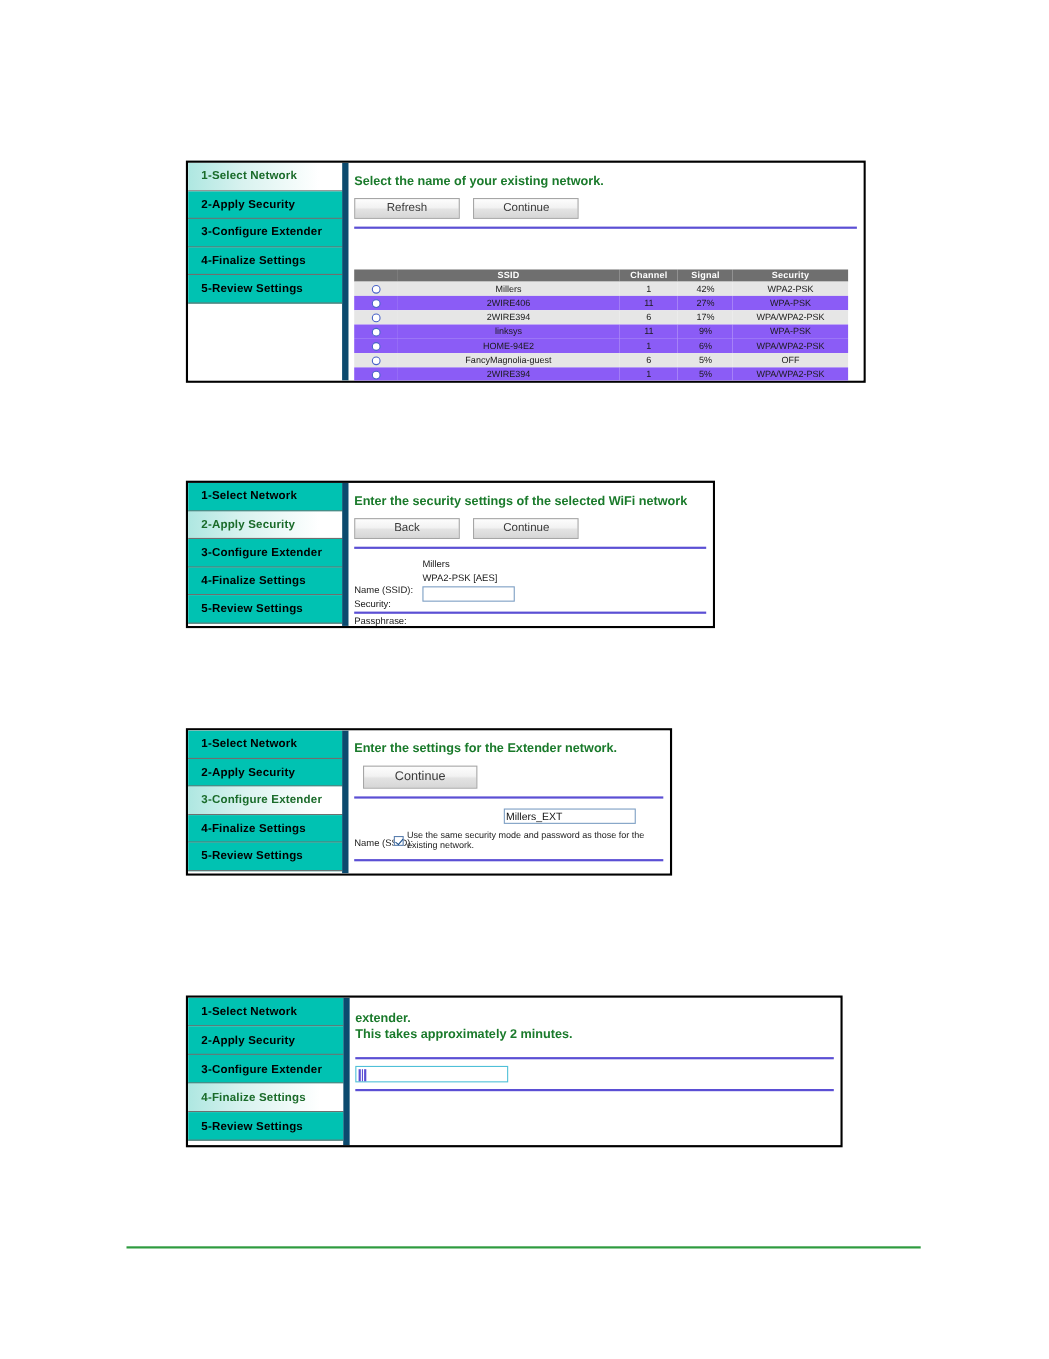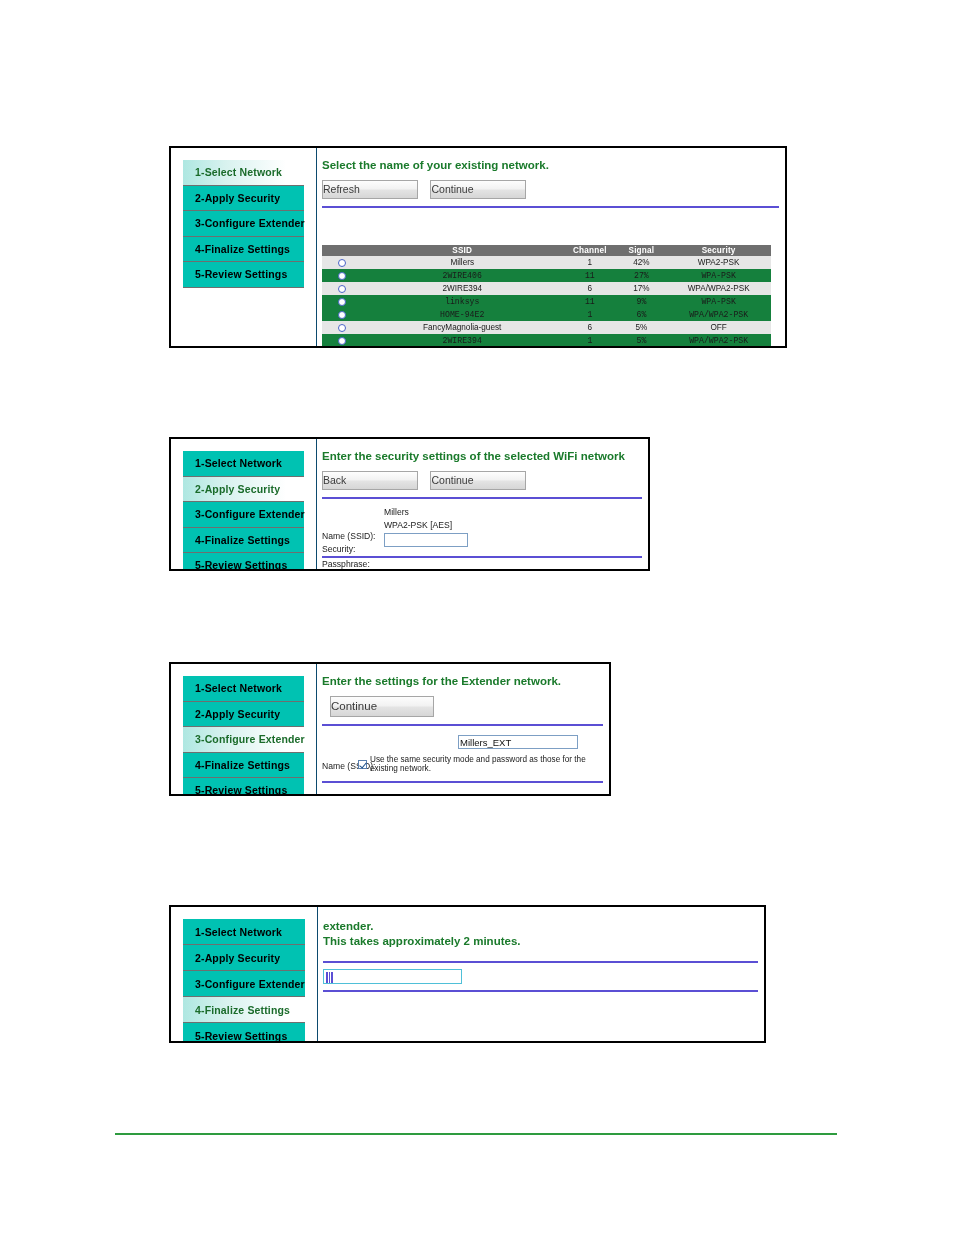--- a/index.html
+++ b/index.html
@@ -16,22 +16,22 @@
     position: absolute;
     background: #ffffff;
     border: 2px solid #000000;
     display: flex;
     overflow: hidden;
   }
   .sidebar {
     width: 146px;
     flex: 0 0 146px;
     background: #ffffff;
-    border-right: 1px solid #0c4a6e;
-    padding: 12px;
+    border-right: 6px solid #0c4a6e;
+    padding: 0;
   }
   .nav-item {
     height: 25.5px;
     line-height: 25.5px;
     background: #00c2b2;
     border-bottom: 1px solid #6f6f6f;
     color: #000000;
     font-size: 10.5px;
     font-weight: bold;
     padding-left: 12px;
@@ -56,20 +56,21 @@
     font-size: 11.5px;
     padding: 10px 0 0 5px;
     line-height: 14px;
   }
   .btn-row { padding: 8px 0 7px 5px; }
   .btn {
     display: inline-block;
     min-width: 96px;
     height: 19px;
     line-height: 17px;
+    text-align: center;
     font-size: 10.5px;
     color: #3a3a3a;
     background: linear-gradient(to bottom, #fdfdfd 0%, #f2f2f2 45%, #e3e3e3 55%, #d6d6d6 100%);
     border: 1px solid #a6a6a6;
     margin-right: 8px;
     vertical-align: middle;
   }
   .rule {
     height: 2px;
     background: #5b4fd4;
@@ -89,21 +90,21 @@
     letter-spacing: 0.2px;
   }
   table.nets td {
     height: 13px;
     padding: 0;
     text-align: center;
     color: #1a1a1a;
     font-size: 8.2px;
   }
   table.nets tr.odd td { background: #e6e6e6; }
-  table.nets tr.even td { background: #15803d; font-family: Liberation Mono, monospace; }
+  table.nets tr.even td { background: #8b5cf6; }
   table.nets tr.manual td { background: #ffffff; }
   .radio {
     display: inline-block;
     width: 8px; height: 8px;
     border: 1px solid #4a63c8;
     border-radius: 50%;
     background: #ffffff;
     vertical-align: middle;
   }
   .col-radio { width: 42px; }

